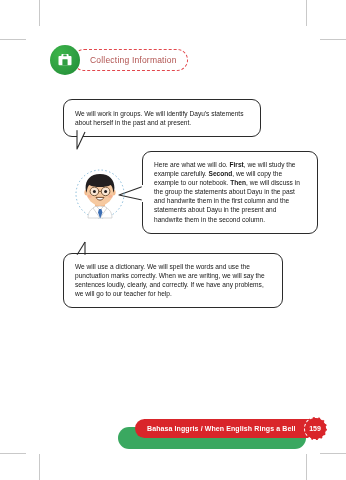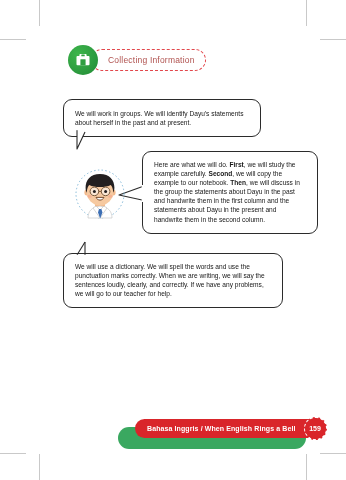--- a/index.html
+++ b/index.html
@@ -16,21 +16,21 @@
   }
 
   
   .crop { position: absolute; background: #c9c9c9; }
   .crop-v { width: 1px; height: 26px; }
   .crop-h { height: 1px; width: 26px; }
 
   
   #section-header {
     position: absolute;
-    left: 68px; top: 45px;
+    left: 50px; top: 45px;
     display: flex; align-items: center;
   }
   #collect-icon {
     width: 30px; height: 30px; border-radius: 50%;
     background: radial-gradient(circle at 33% 30%, #3cb54a 0%, #2f9e41 55%, #1f8a33 100%);
     display: flex; align-items: center; justify-content: center;
     flex: none; position: relative; z-index: 3;
   }
   #collect-icon svg { display: block; }
   #collect-label-box {

